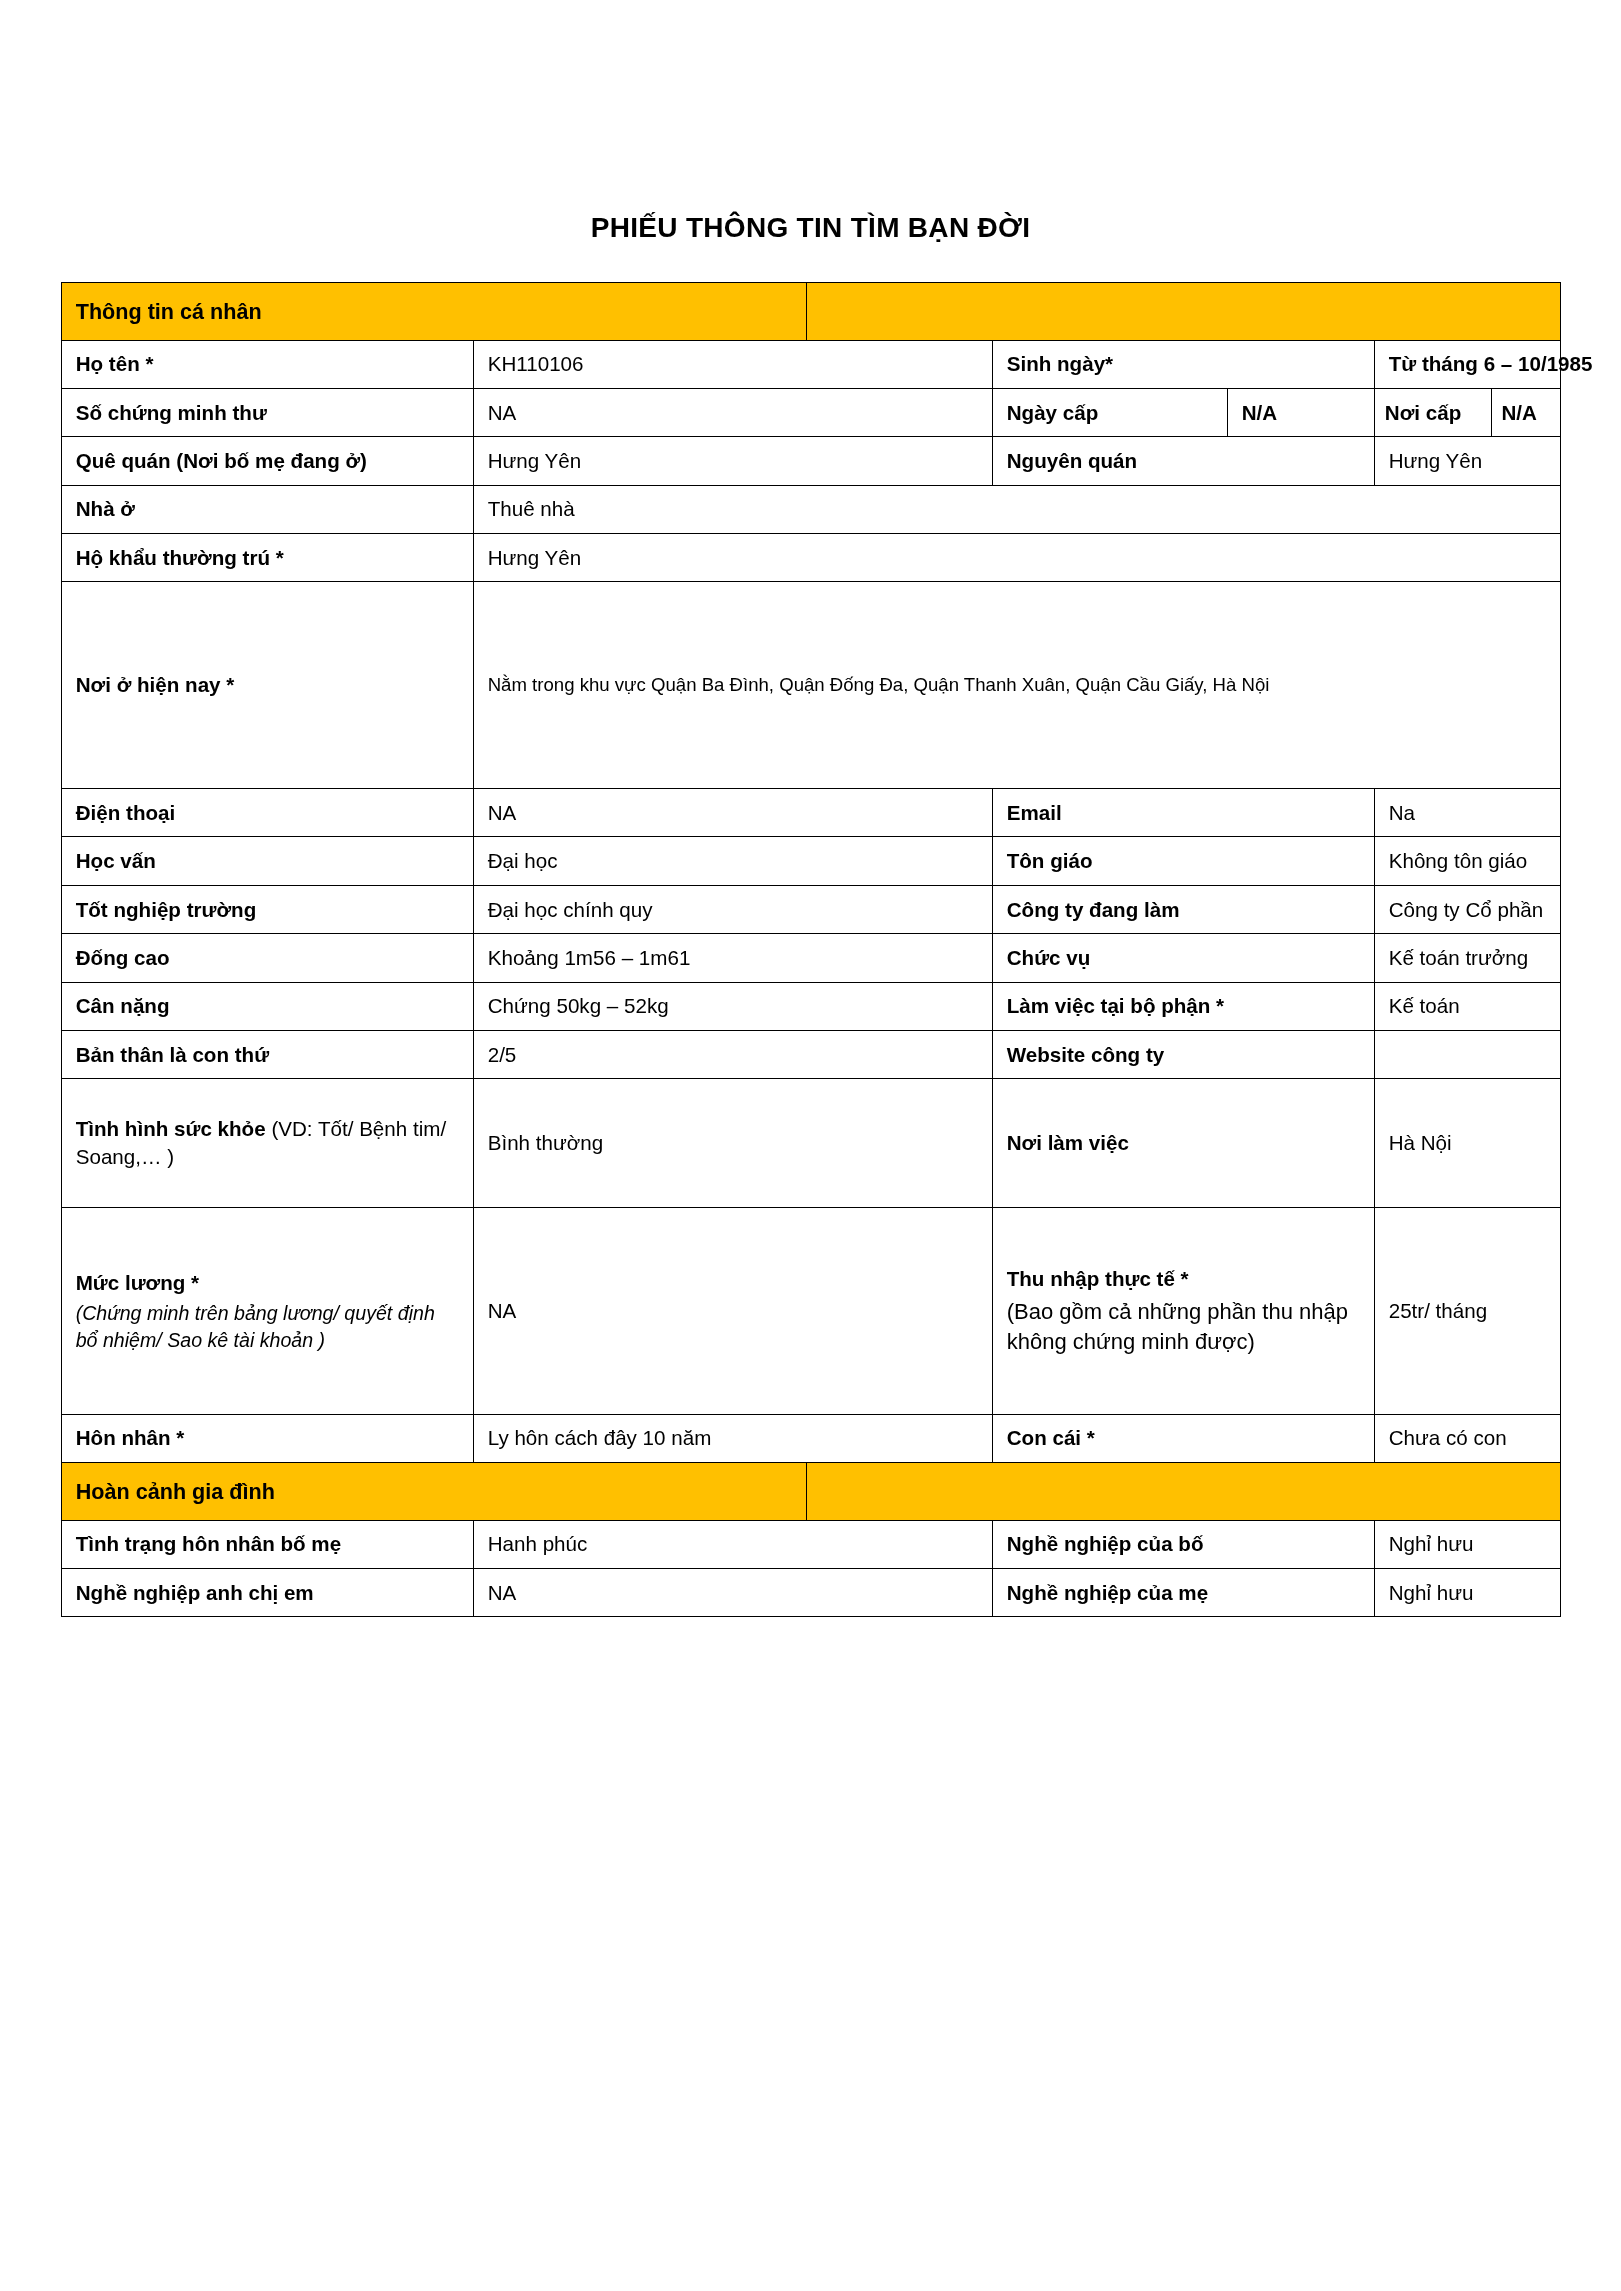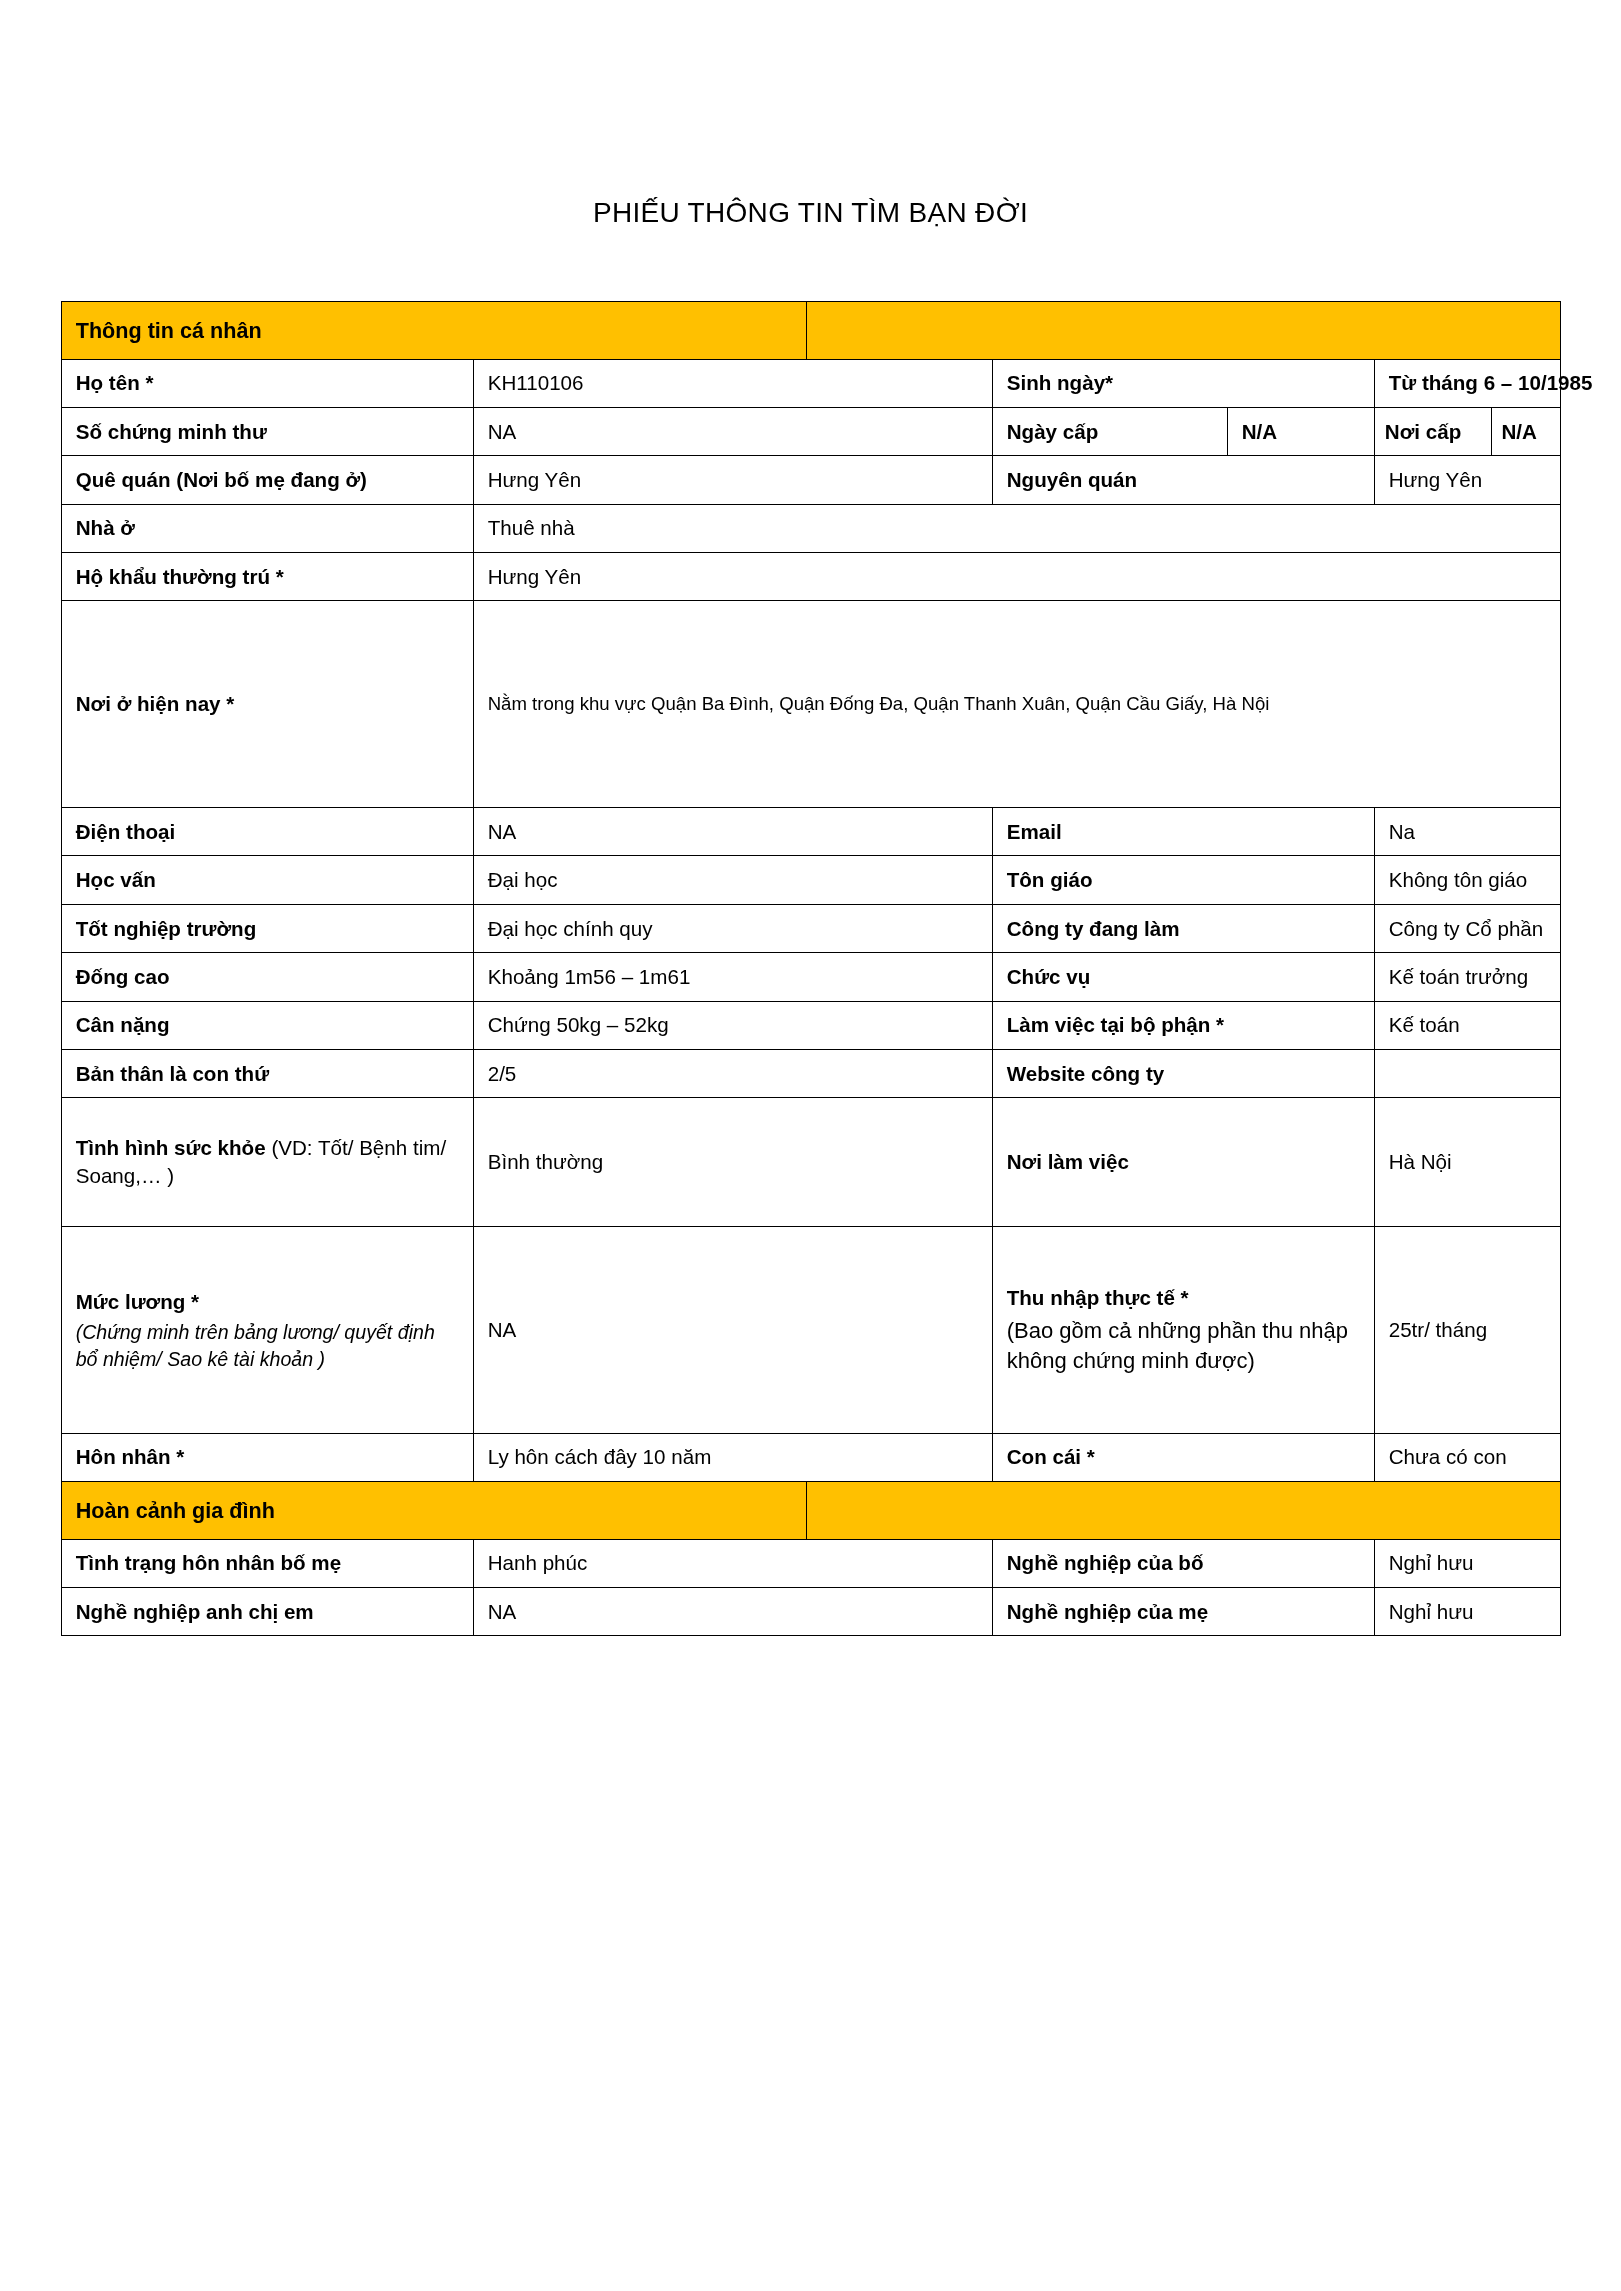--- a/index.html
+++ b/index.html
@@ -17,32 +17,32 @@
   .page {
     width: 1621px;
     height: 2292px;
     box-sizing: border-box;
     padding: 0;
     position: relative;
   }
   .doc-title {
     text-align: center;
     font-size: 28px;
-    font-weight: normal;
+    font-weight: bold;
     letter-spacing: 0.3px;
-    margin: 1px;
+    margin: 16px;
     padding-top: 196px;
     padding-bottom: 0;
   }
   table.form {
     border-collapse: collapse;
     table-layout: fixed;
     width: 1500px;
     margin-left: 61px;
-    margin-top: 72px;
+    margin-top: 38px;
   }
   table.form td {
     border: 1px solid #000000;
     vertical-align: middle;
     padding: 9.8px 13.7px;
     font-size: 20.6px;
     line-height: 1.35;
   }
   td.lbl {
     font-weight: bold;

